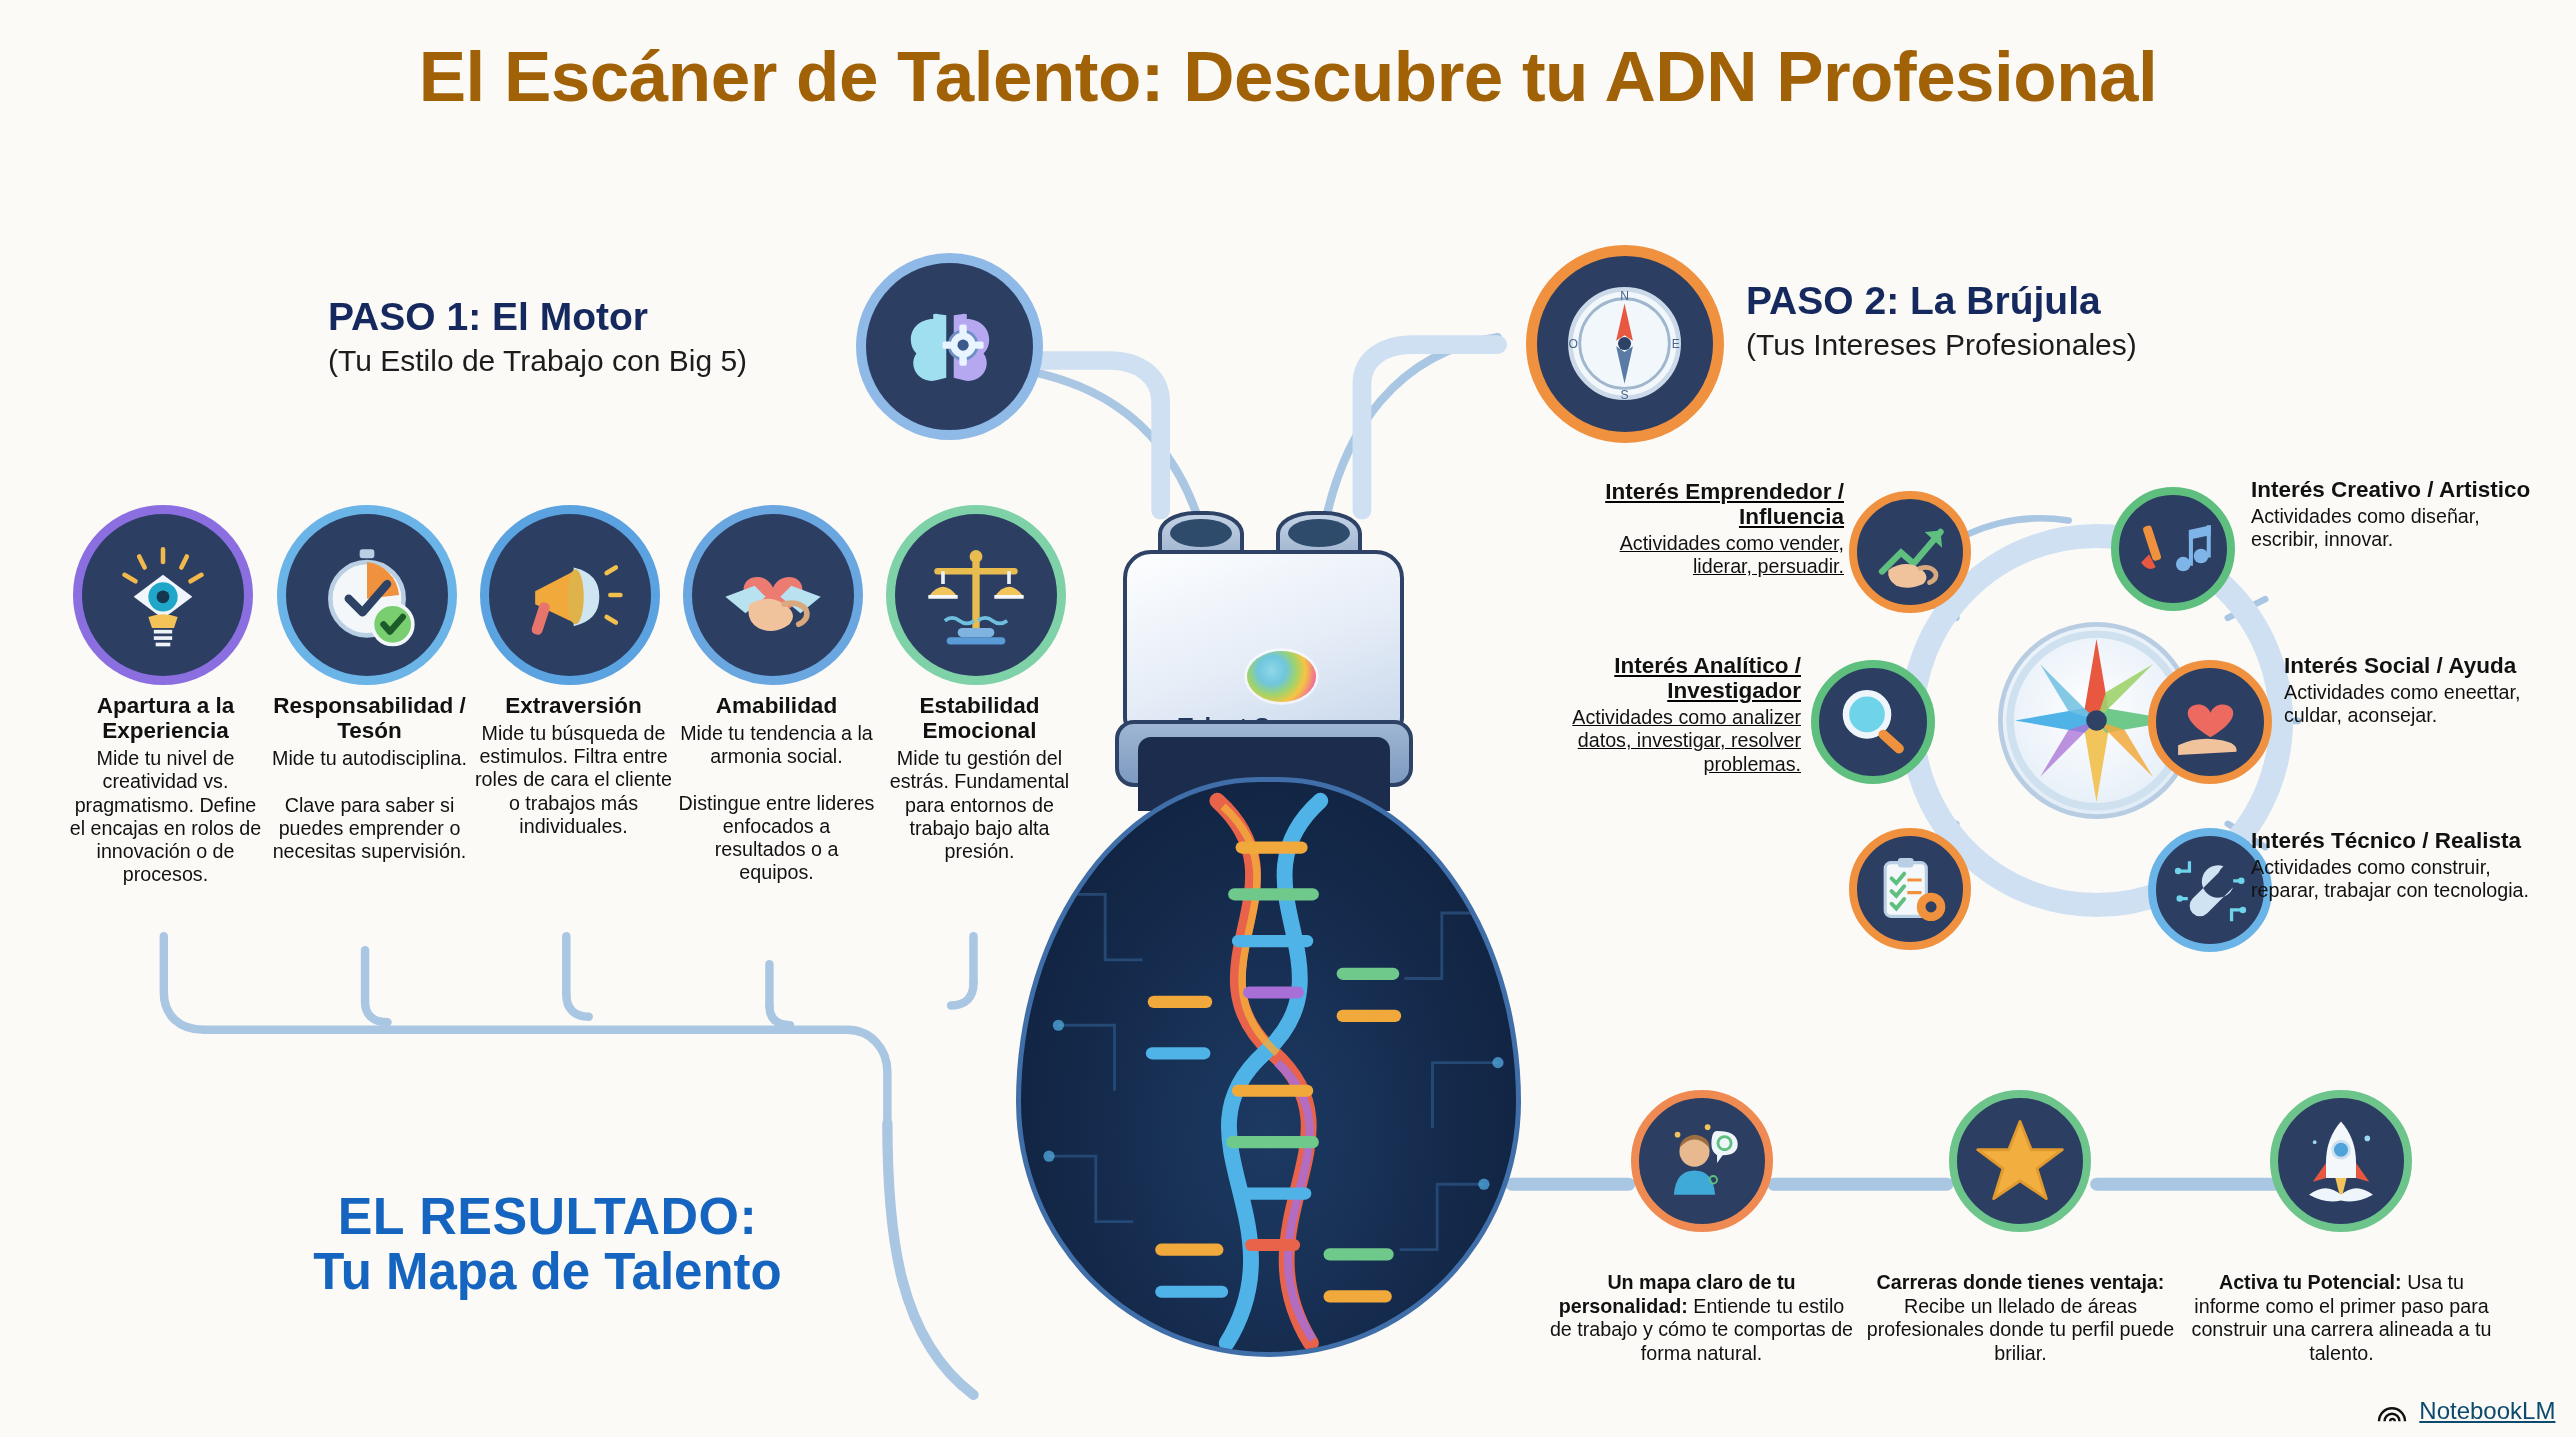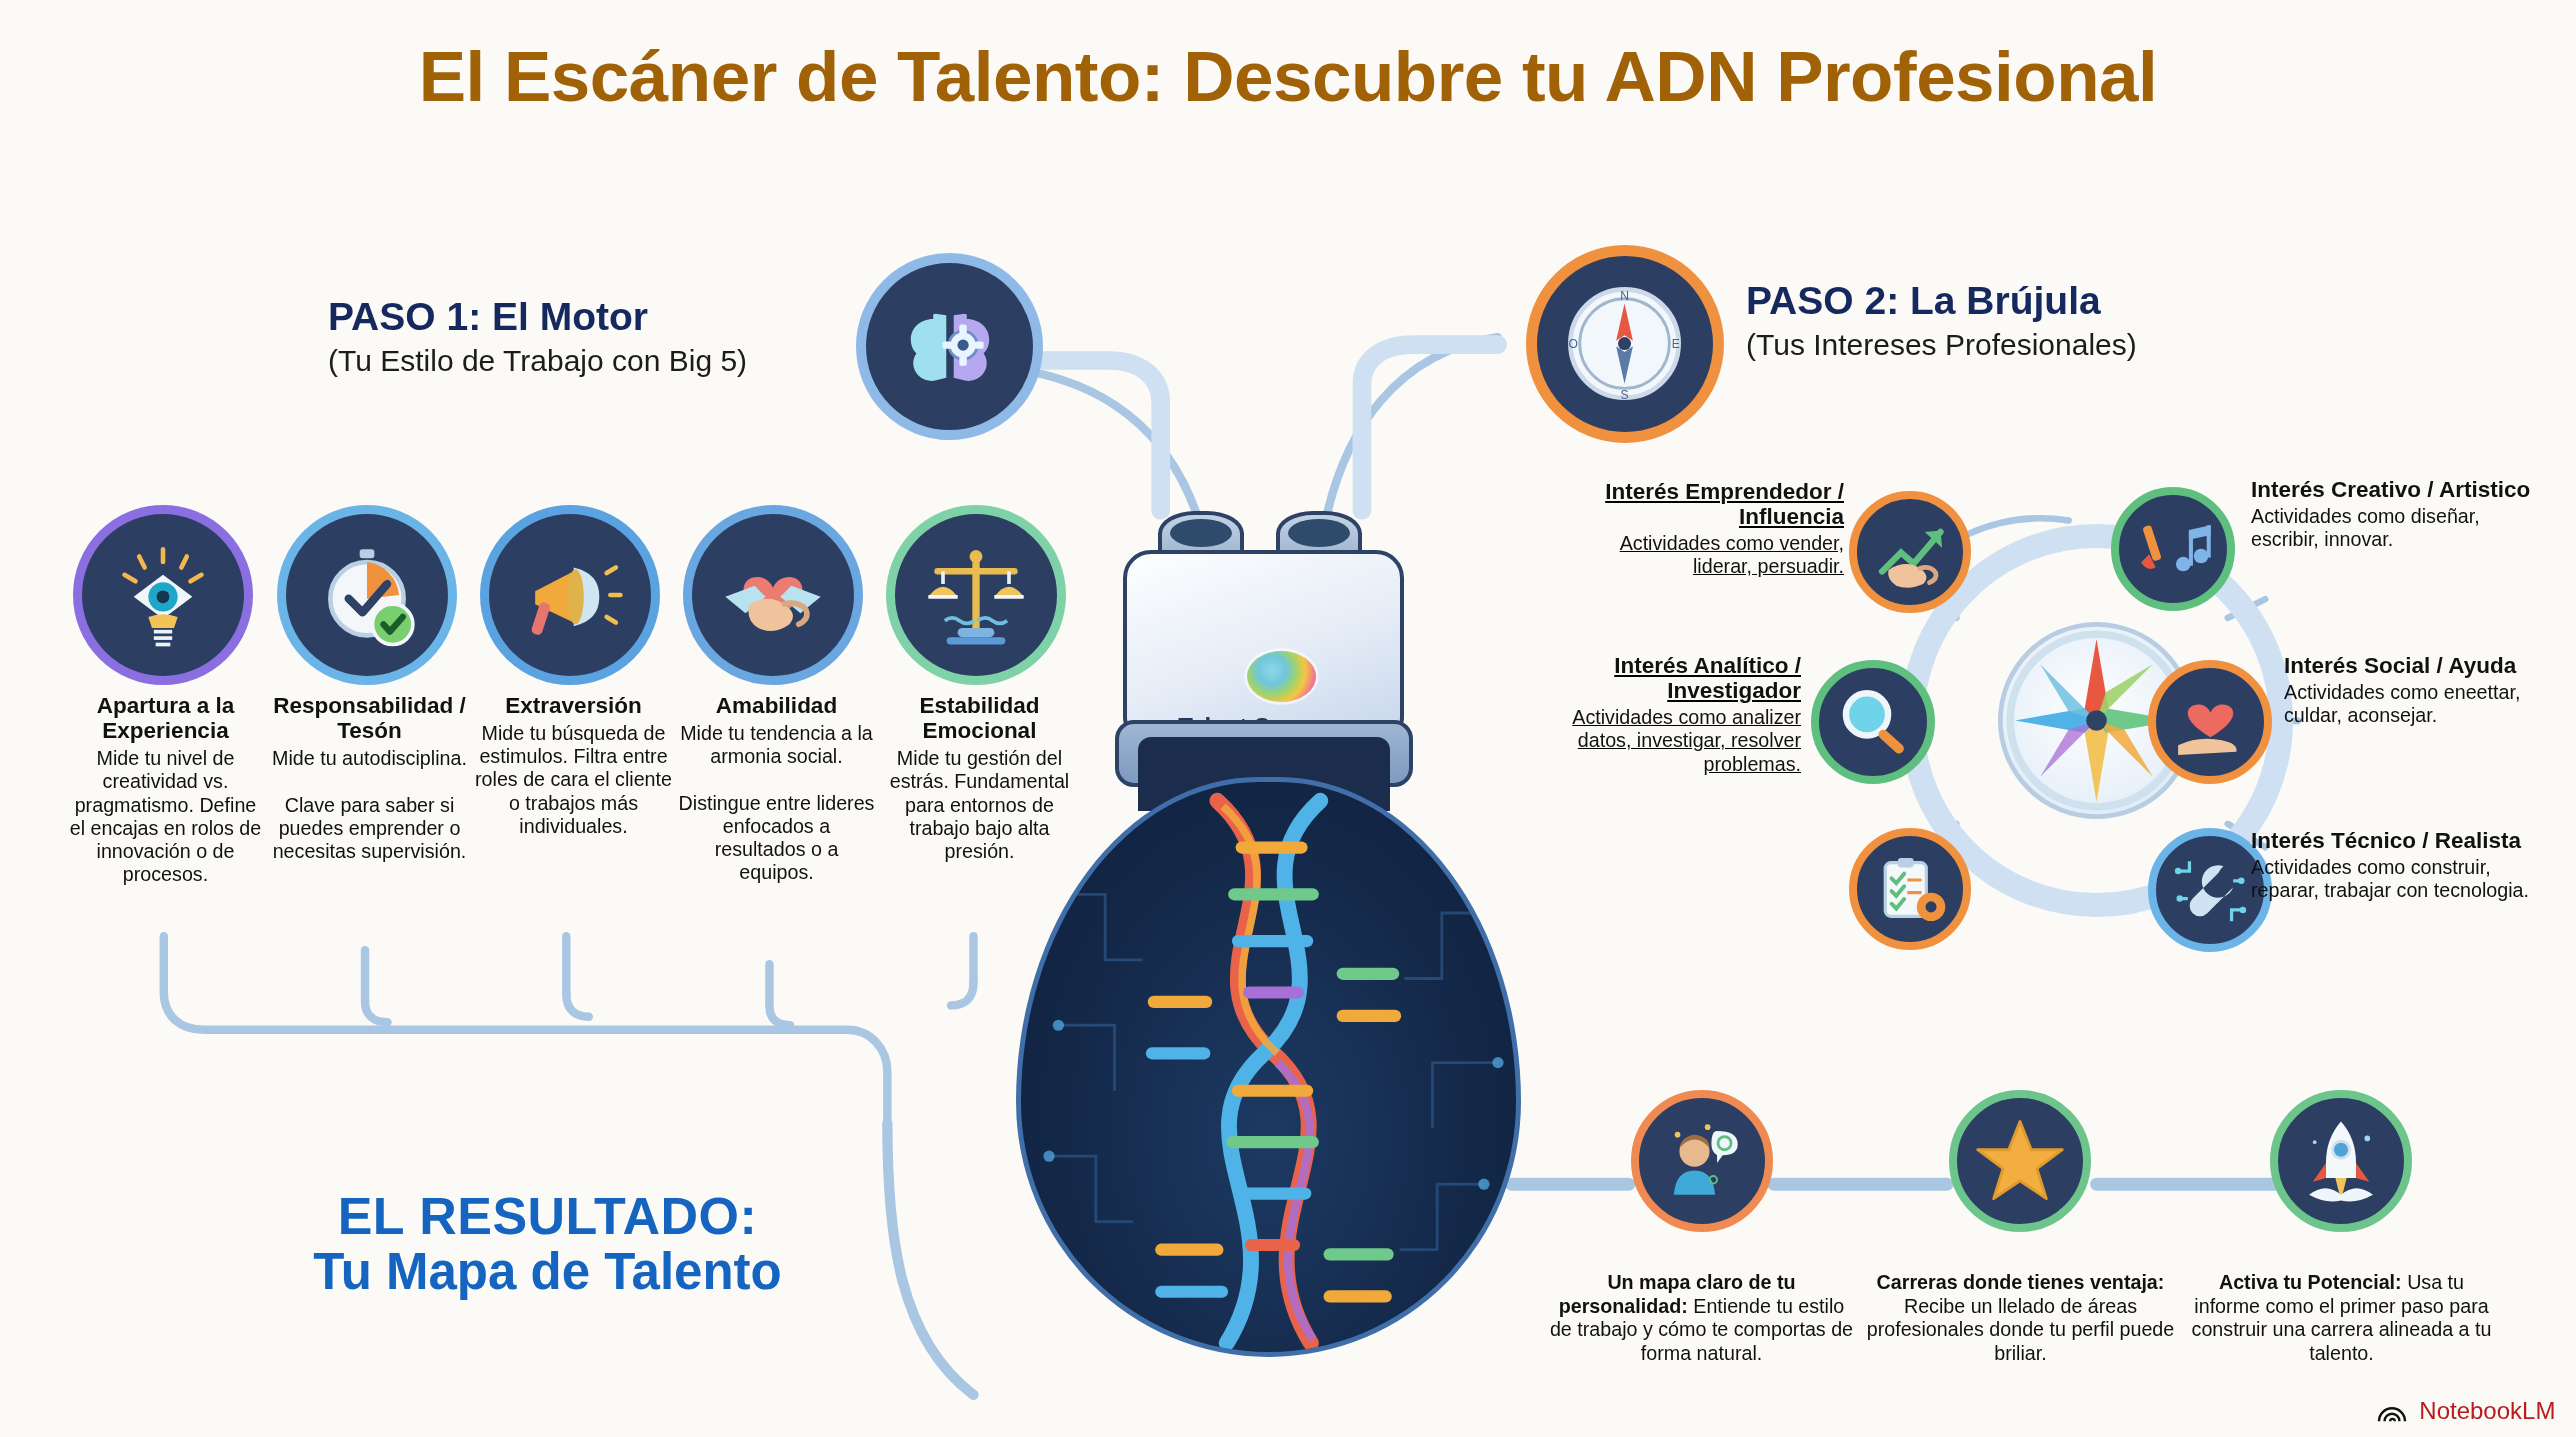--- a/index.html
+++ b/index.html
@@ -115,21 +115,21 @@
   .compass-center{
     position:absolute;left:98px;top:98px;width:197px;height:197px;border-radius:50%;
     background:radial-gradient(circle at 48% 45%,#ffffff 0%,#e9f1f9 58%,#cfe0ef 100%);
     box-shadow:0 0 0 4.7px #b9cde2 inset;
   }
 
   
   #watermark{
     position:absolute;right:20.6px;bottom:13px;
     display:flex;align-items:center;gap:11.2px;
-    font-size:24px;color:#b91c1c;
+    font-size:24px;color:#0c4a6e;text-decoration:underline;
   }
 </style>
 </head>
 <body>
 
 <div id="stage">
 
   <svg id="lines" viewBox="0 0 2752 1536">
     <g fill="none" stroke="#a9c6e3" stroke-width="9" stroke-linecap="round">
 

